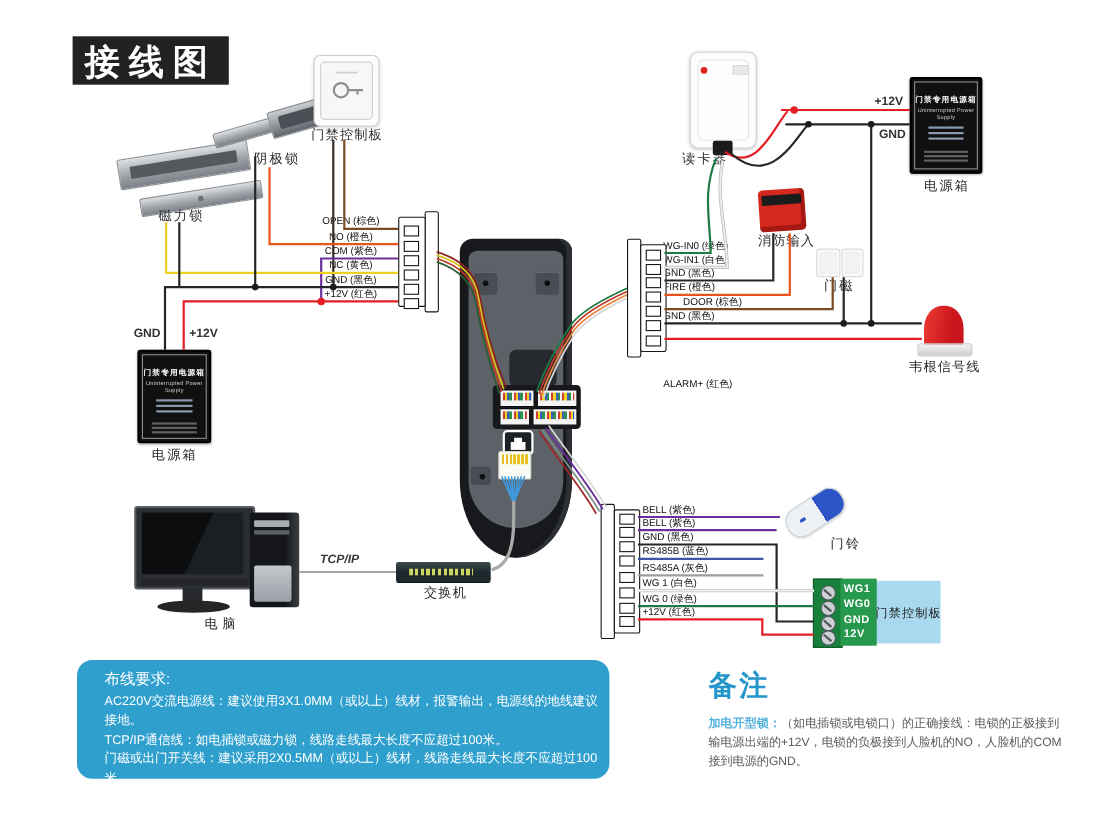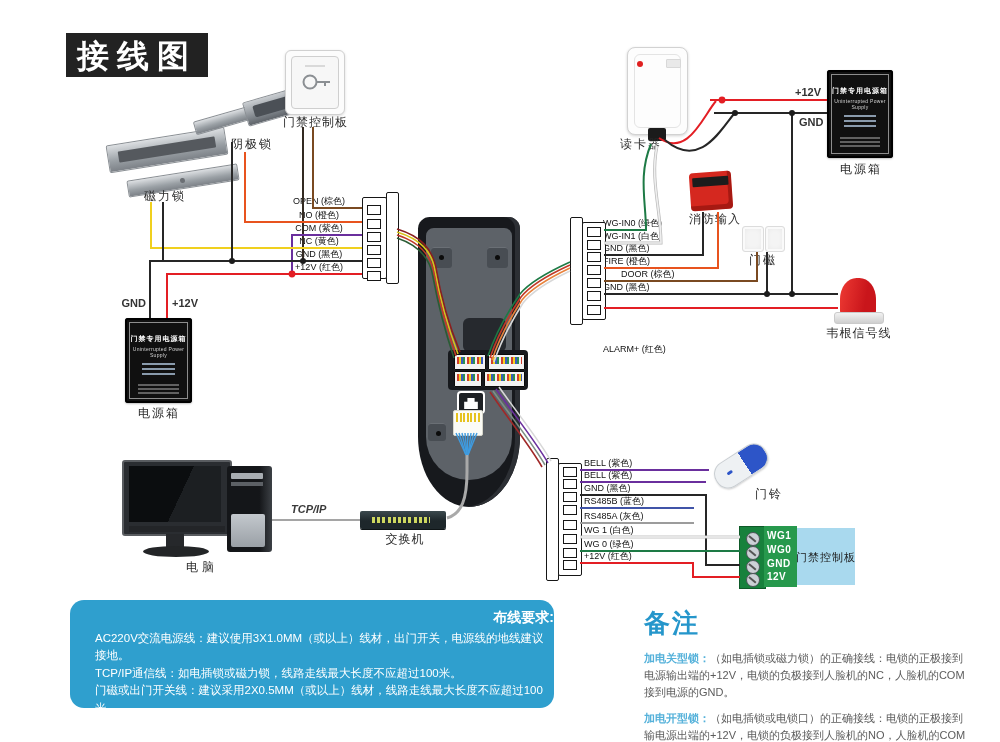--- a/index.html
+++ b/index.html
@@ -63,21 +63,21 @@
   .board{position:absolute;left:762px;top:528px;width:93px;height:57px;background:#a9d9ee;}
   .term-screws{position:absolute;left:739px;top:526px;width:25px;height:61px;background:#17813c;border:1px solid #0e5a28;}
   .screw{position:absolute;left:6px;width:12px;height:12px;background:#ccd1d6;border:1px solid #4e5459;border-radius:50%;}
   .screw:after{content:"";position:absolute;left:1px;top:5px;width:9px;height:1.6px;background:#555;transform:rotate(40deg);}
   .term-labels{position:absolute;left:764px;top:526px;width:33px;height:61px;background:#27994d;}
   .pin-text{position:absolute;left:3px;font-size:10px;font-weight:bold;color:#fff;letter-spacing:.5px;}
   .board-name{position:absolute;left:796px;top:550px;width:60px;font-size:11px;color:#1c1c1c;letter-spacing:1px;}
   
   .title-box{position:absolute;left:66px;top:33px;width:142px;height:44px;background:#222;color:#fff;font-size:32px;font-weight:bold;letter-spacing:8px;text-align:center;line-height:46px;}
   .req-box{position:absolute;left:70px;top:600px;width:484px;height:108px;background:#2f9fce;border-radius:14px;color:#fff;padding:9px 0 0 25px;box-sizing:border-box;}
-  .req-title{font-size:14px;font-weight:bold;margin:0 0 3px;text-align:right;}
+  .req-title{font-size:14px;font-weight:normal;margin:0 0 3px;}
   .req-line{font-size:11.5px;line-height:17.4px;}
   .remarks{position:absolute;left:644px;top:606px;width:322px;}
   .remarks h2{margin:0;font-size:26px;color:#2596cb;font-weight:bold;letter-spacing:2px;}
   .remarks p{margin:9px 0 0;font-size:11px;line-height:1.55;color:#5c5c5c;}
   .remarks .kw{color:#54b1da;font-weight:600;}
   svg.wires{position:absolute;left:0;top:0;z-index:9;pointer-events:none;}
 </style>
 </head>
 <body>
 
@@ -285,29 +285,28 @@
     </div>
   <div class="dev-label" style="left:172px;top:559px;width:60px;letter-spacing:4px;">电脑</div>
   <div class="pwr-label" style="left:291px;top:503px;color:#3a3a3a;font-style:italic;">TCP/IP</div>
   <div class="switchbox">
       <div class="ports"></div>
     </div>
   <div class="dev-label" style="left:378px;top:531px;width:54px;letter-spacing:1px;">交换机</div>
 
   <div class="req-box">
     <div class="req-title">布线要求:</div>
-    <div class="req-line">AC220V交流电源线：建议使用3X1.0MM（或以上）线材，出门开关，电源线的地线建议接地。</div>
+    <div class="req-line">AC220V交流电源线：建议使用3X1.0MM（或以上）线材，报警输出，电源线的地线建议接地。</div>
     <div class="req-line">TCP/IP通信线：如电插锁或磁力锁，线路走线最大长度不应超过100米。</div>
     <div class="req-line">门磁或出门开关线：建议采用2X0.5MM（或以上）线材，线路走线最大长度不应超过100米。</div>
     <div class="req-line">韦根信号线：建议使用4×0.5MM（或以上）线材，线路走线最大长度不应超过80米。</div>
   </div>
 
   <div class="remarks">
     <h2>备注</h2>
-    <p><span class="kw">加电关型锁：</span><span>（如电插锁或磁力锁）的正确接线：电锁的正极接到电源输出端的+12V，电锁的负极接到人脸机的NC，人脸机的COM接到电源的GND。</span></p>
     <p><span class="kw">加电开型锁：</span><span>（如电插锁或电锁口）的正确接线：电锁的正极接到输电源出端的+12V，电锁的负极接到人脸机的NO，人脸机的COM接到电源的GND。</span></p>
   </div>
 
   <svg class="wires" width="1000" height="742">
     <g fill="none" stroke-width="2">
 
       <path d="M313,127 L313,208 L362,208" stroke="#7a4a21"></path>
       <path d="M303,127 L303,261" stroke="#332a22"></path>
       <path d="M245,152 L245,222 L362,222" stroke="#e8531e"></path>
       <path d="M362,235 L292,235 L292,274" stroke="#6a2f9d"></path>

